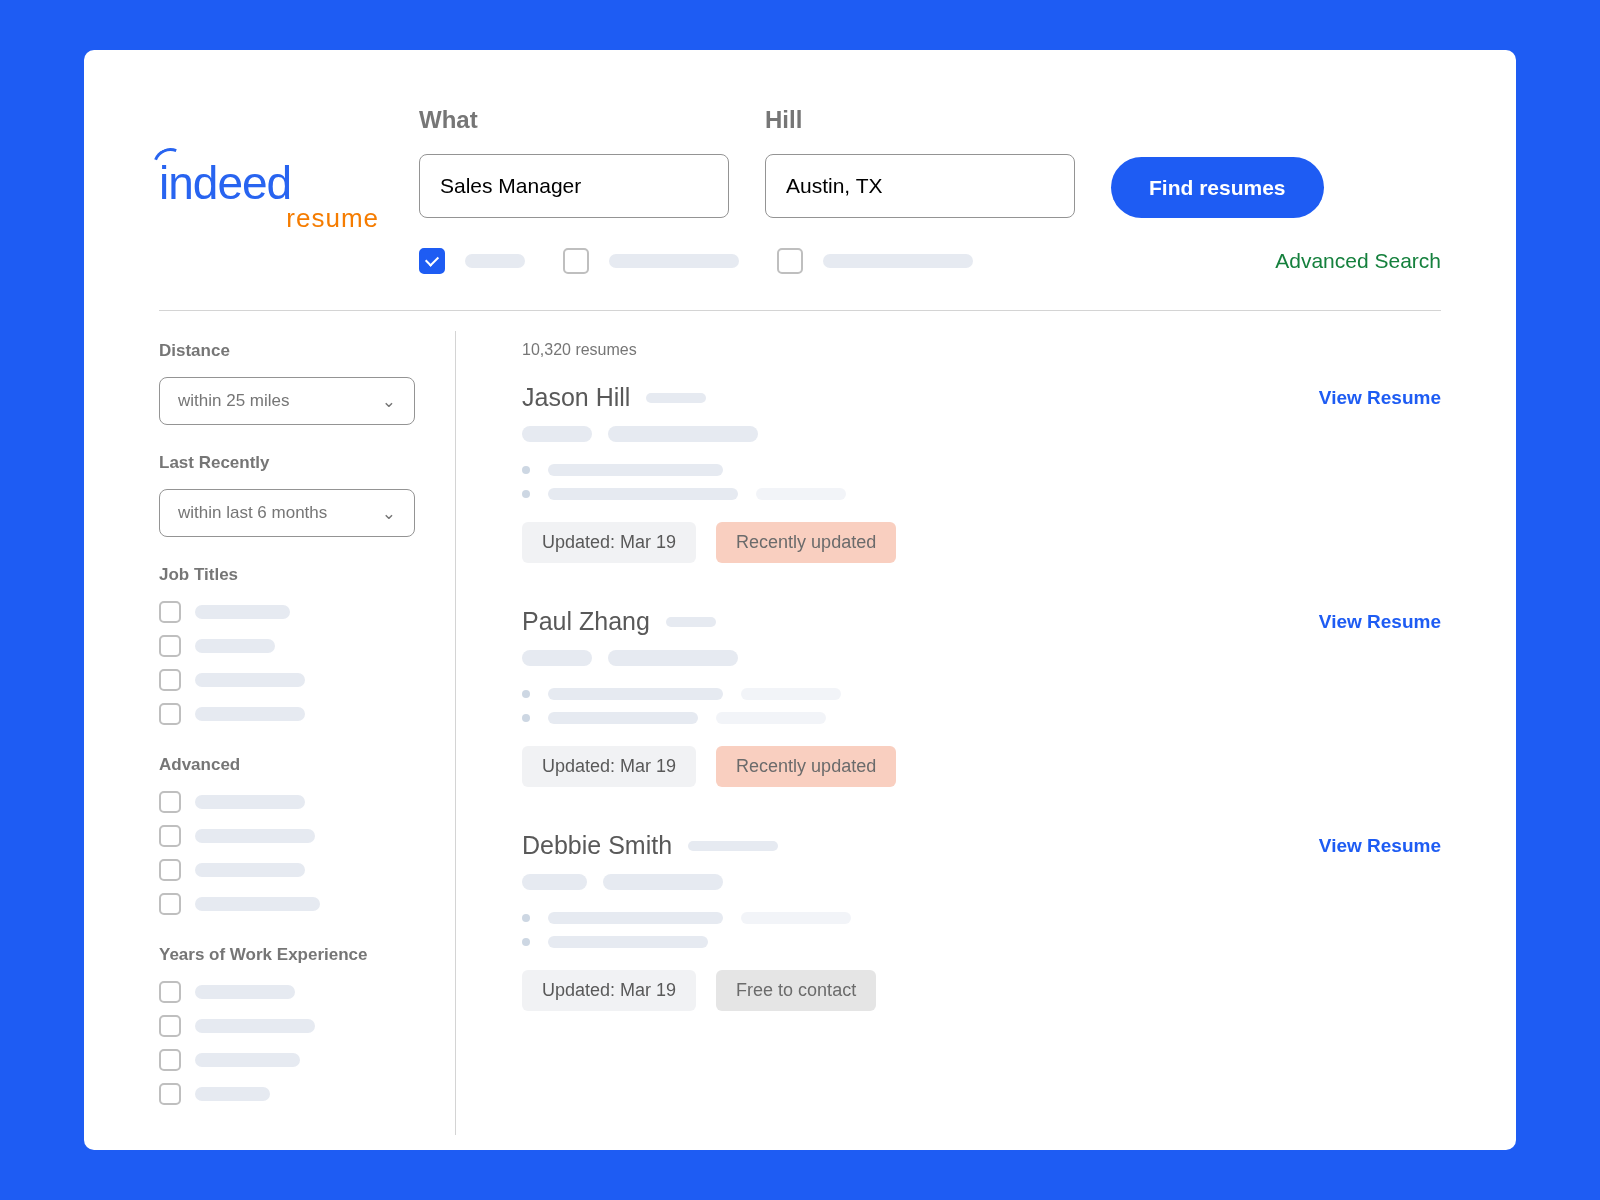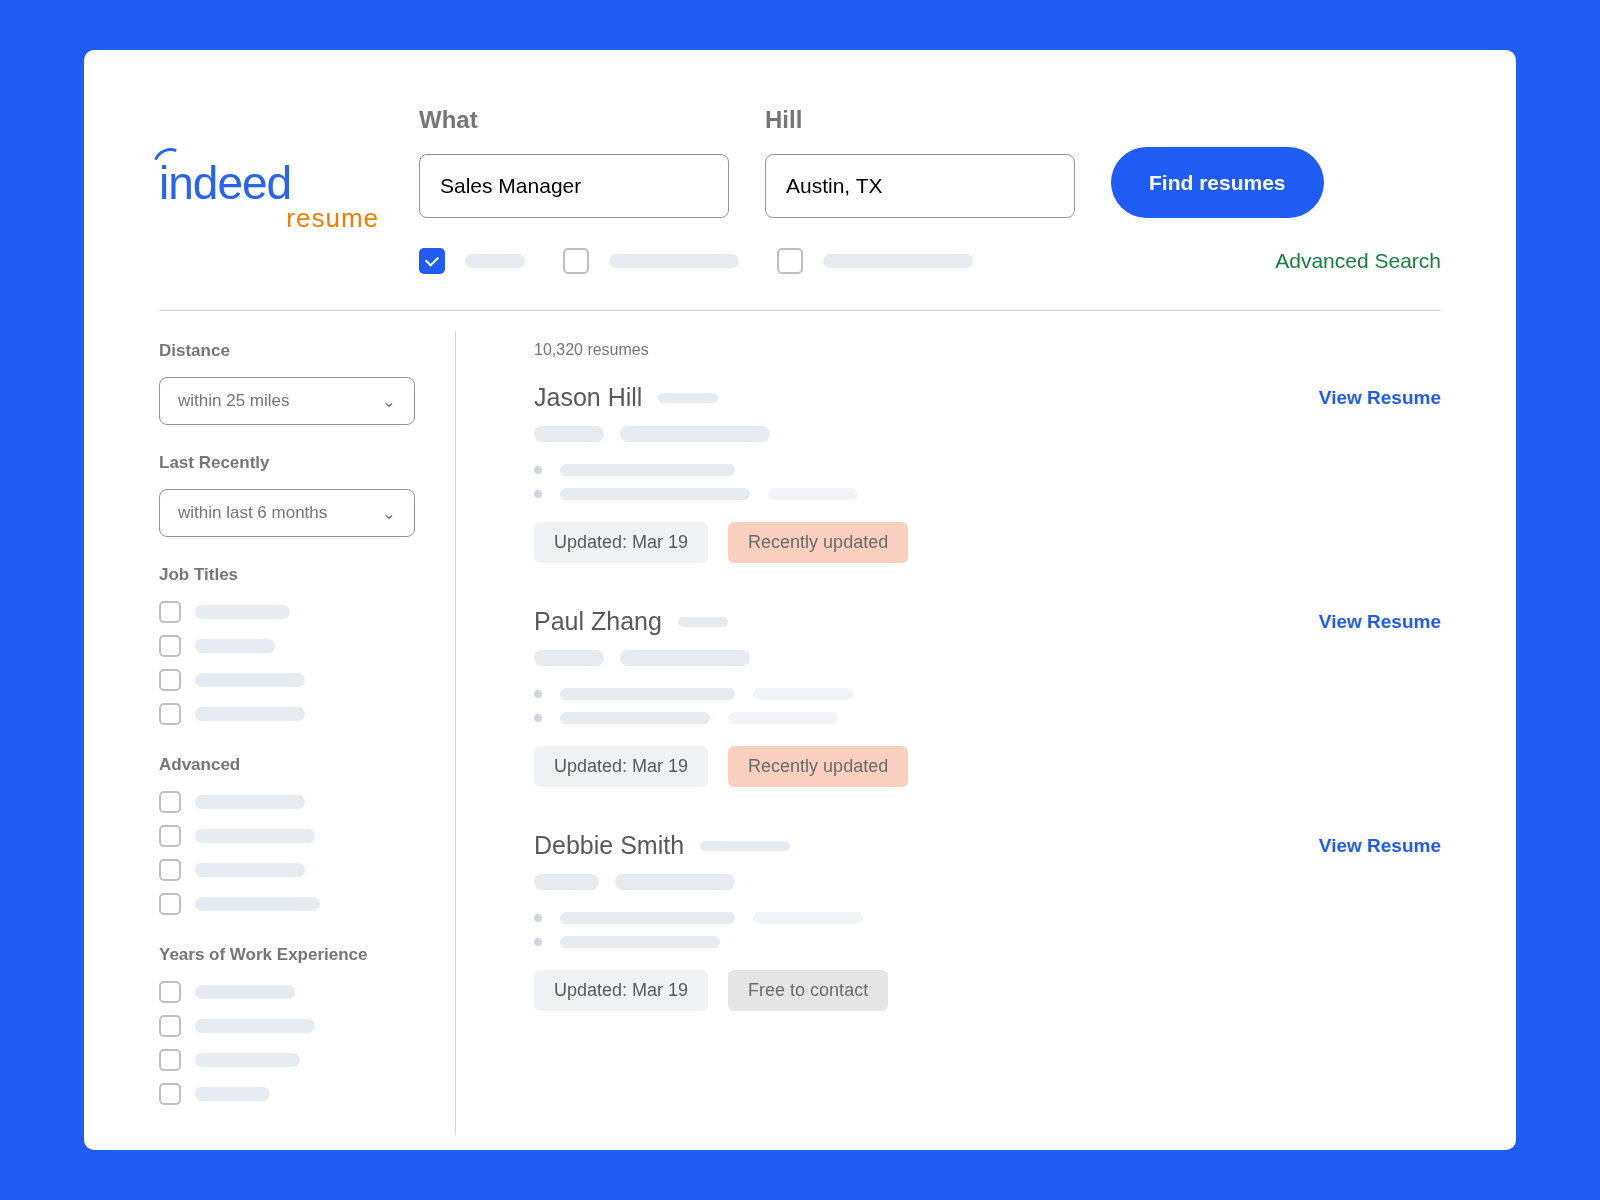--- a/index.html
+++ b/index.html
@@ -10,29 +10,29 @@
 .logo-indeed{font-family:Georgia,serif;font-weight:400;font-size:46px;color:#2864f0;letter-spacing:-1px;position:relative;line-height:1}
 .logo-arc{position:absolute;top:-12px;left:-6px;width:35px;height:35px;border:3px solid #2864f0;border-bottom-color:transparent;border-left-color:transparent;border-right-color:transparent;border-radius:50%;transform:rotate(-24deg)}
 .logo-resume{color:#f57c00;font-size:26px;text-align:right;margin-top:-4px;letter-spacing:1px}
 .search-area{flex:1}
 .search-row{display:flex;gap:36px;align-items:flex-end}
 .field-block{display:flex;flex-direction:column}
 .field-block.what{width:310px}
 .field-block.where{width:310px}
 .field-label{color:#767676;font-weight:700;font-size:24px;margin-bottom:20px}
 .text-input{height:64px;border:1.5px solid #949494;border-radius:8px;padding:0 20px;font-size:21px;color:#000;outline:none}
-.find-btn{height:71px;background:#1e5cf3;color:#fff;border:none;border-radius:40px;font-size:21px;font-weight:700;padding:0 38px;cursor:pointer}
+.find-btn{height:61px;background:#1e5cf3;color:#fff;border:none;border-radius:40px;font-size:21px;font-weight:700;padding:0 38px;cursor:pointer}
 .under-search{display:flex;align-items:center;gap:20px;margin-top:30px}
 .chk{width:26px;height:26px;border:2px solid #bfbfbf;border-radius:5px;flex-shrink:0}
 .chk.on{background:#1e5cf3;border-color:#1e5cf3;display:flex;align-items:center;justify-content:center}
 .chk.on::after{content:"";width:10px;height:6px;border-left:2.5px solid #fff;border-bottom:2.5px solid #fff;transform:rotate(-45deg) translate(1px,-1px)}
 .pill{height:14px;border-radius:10px;background:#e6eaf1}
 .adv{margin-left:auto;color:#15803d;font-size:21px;cursor:pointer}
 .divider{border:none;border-top:1.5px solid #d4d4d4;margin:36px 0 0}
-.body{display:flex;gap:12px;margin-top:20px}
+.body{display:flex;gap:0;margin-top:20px}
 .sidebar{width:297px;border-right:1.5px solid #d4d4d4;padding-right:40px;padding-top:10px}
 .filter-label{color:#767676;font-weight:700;font-size:17px;margin-bottom:16px}
 .select{border:1.5px solid #949494;border-radius:8px;height:48px;display:flex;align-items:center;justify-content:space-between;padding:0 18px;margin-bottom:28px;cursor:pointer}
 .select span{color:#767676;font-size:17px}
 .chev{color:#1e5cf3;font-size:18px}
 .chk-list{display:flex;flex-direction:column;gap:12px;margin-bottom:30px}
 .chk-row{display:flex;align-items:center;gap:14px}
 .chk-sm{width:22px;height:22px;border:2px solid #bfbfbf;border-radius:5px;flex-shrink:0}
 .results{flex:1;padding-left:66px;padding-top:10px}
 .count{color:#767676;font-size:16px;margin-bottom:24px}

